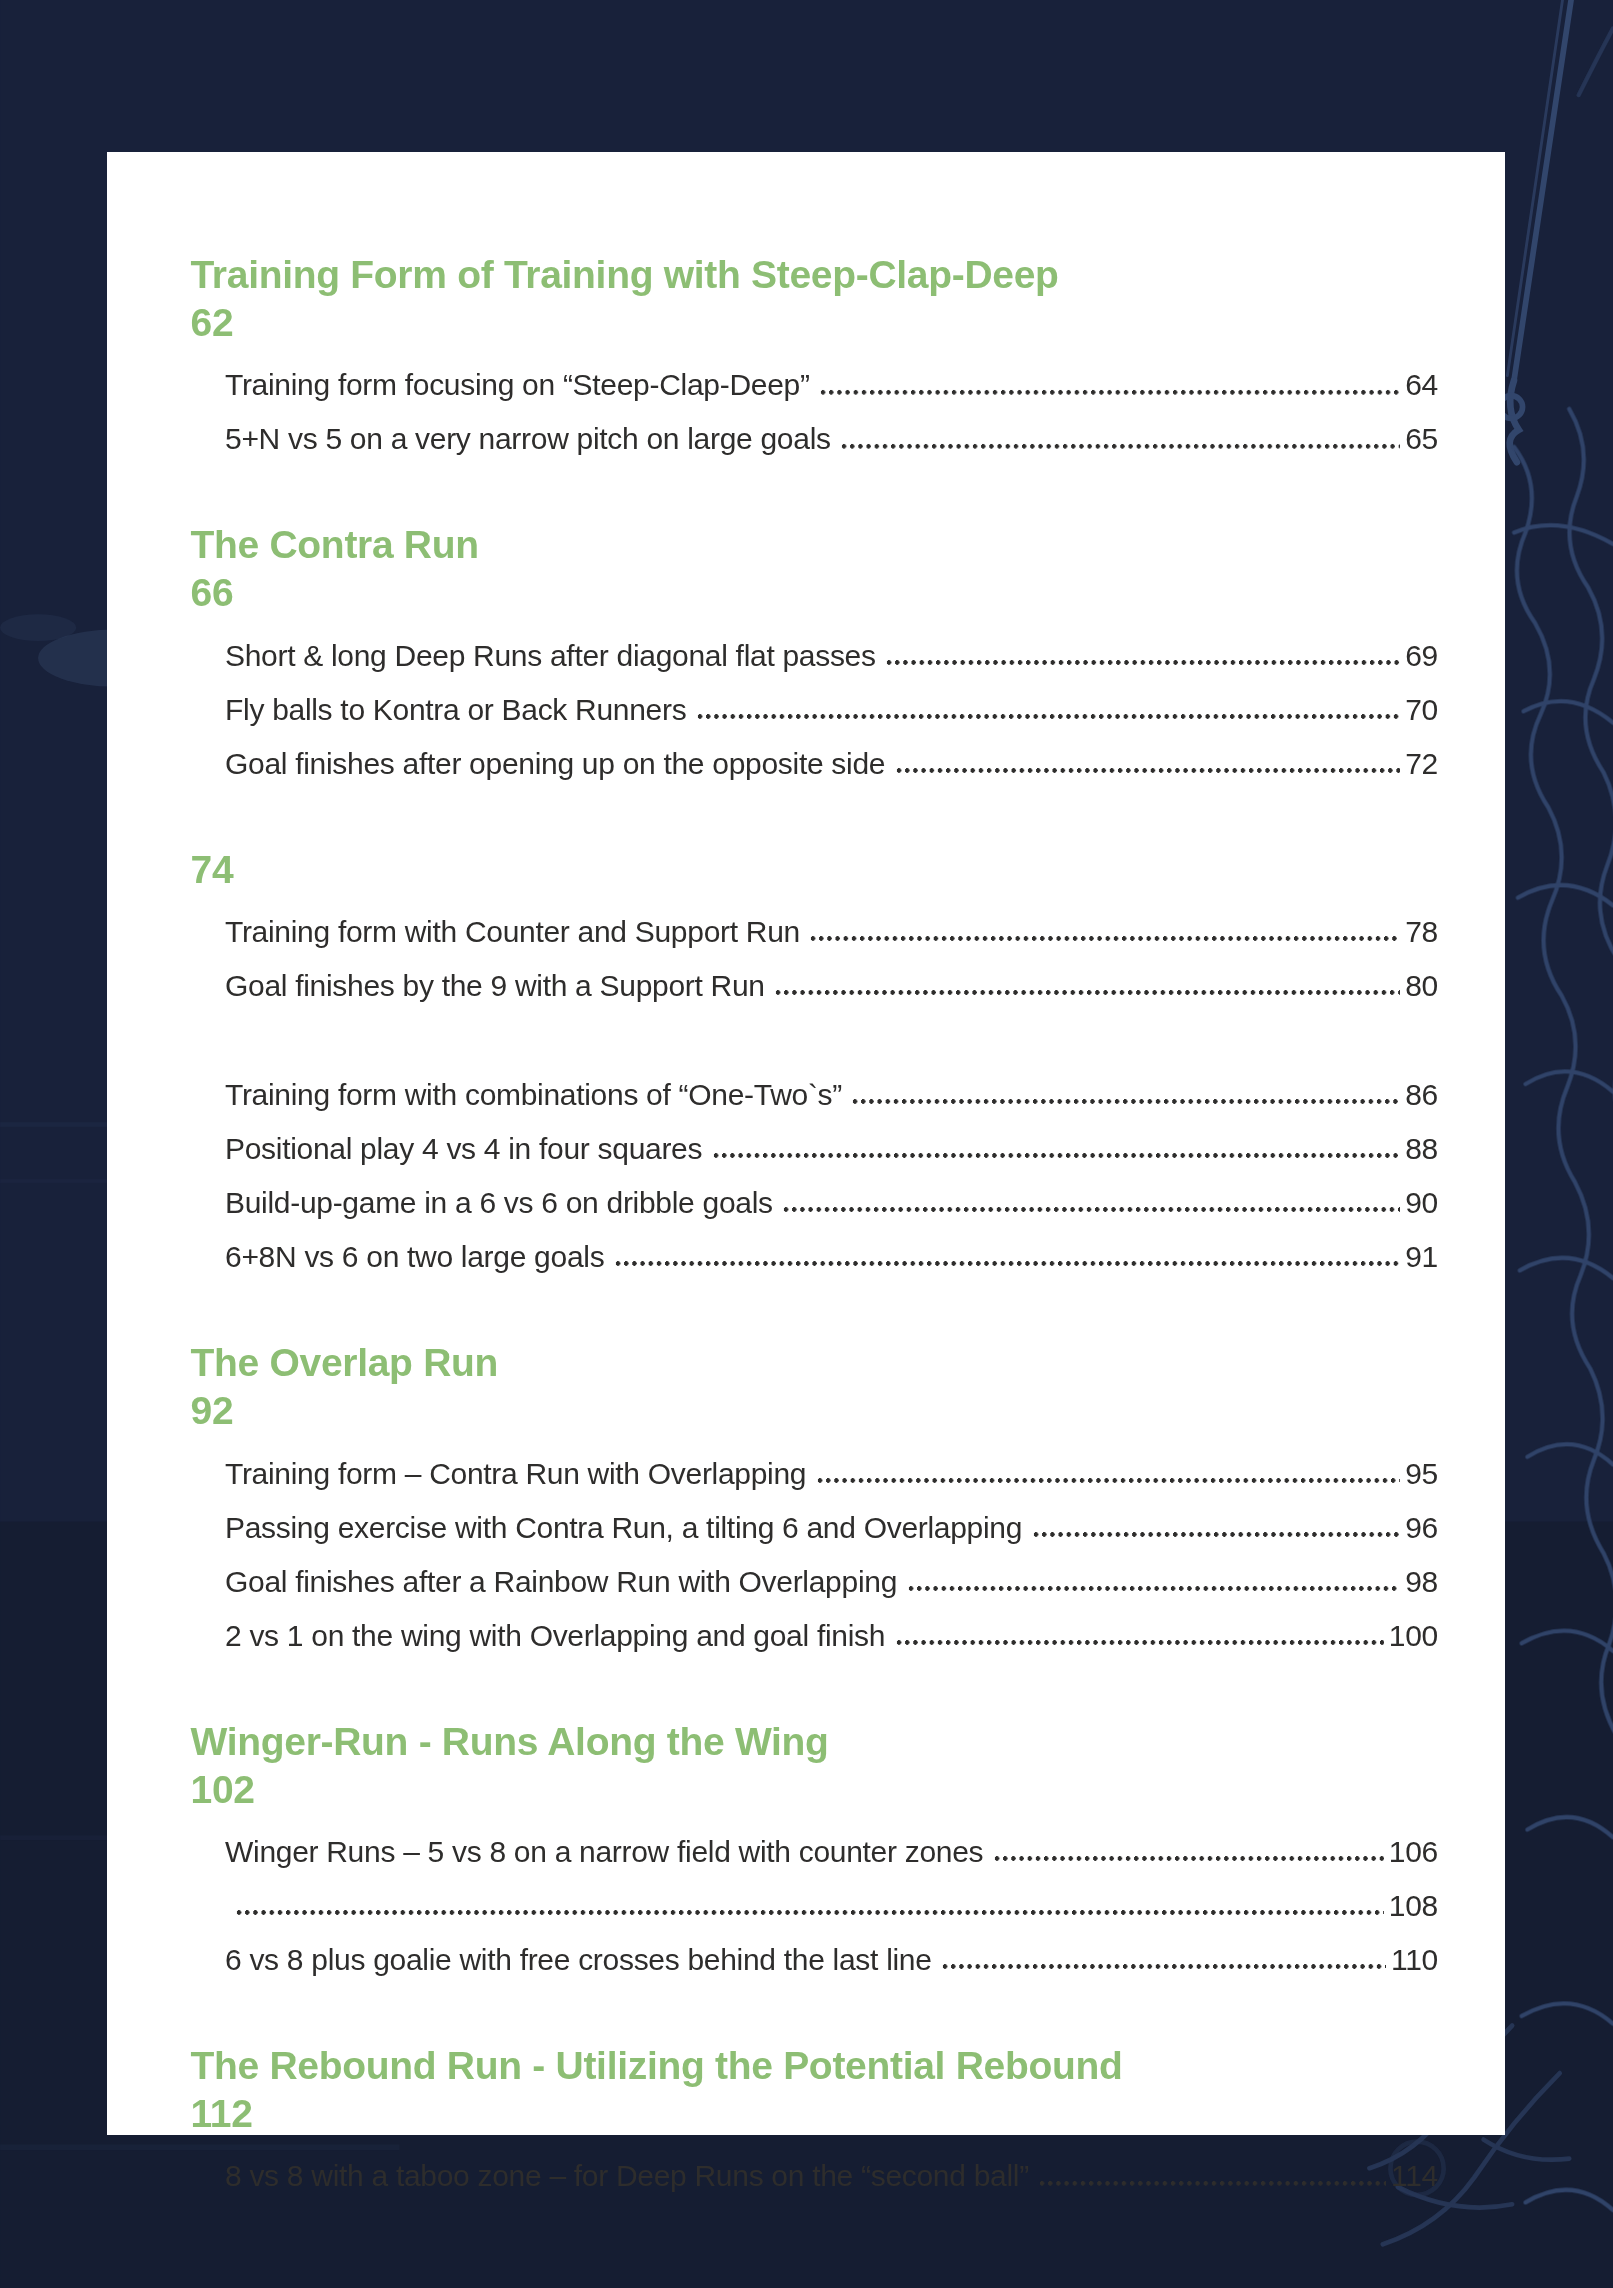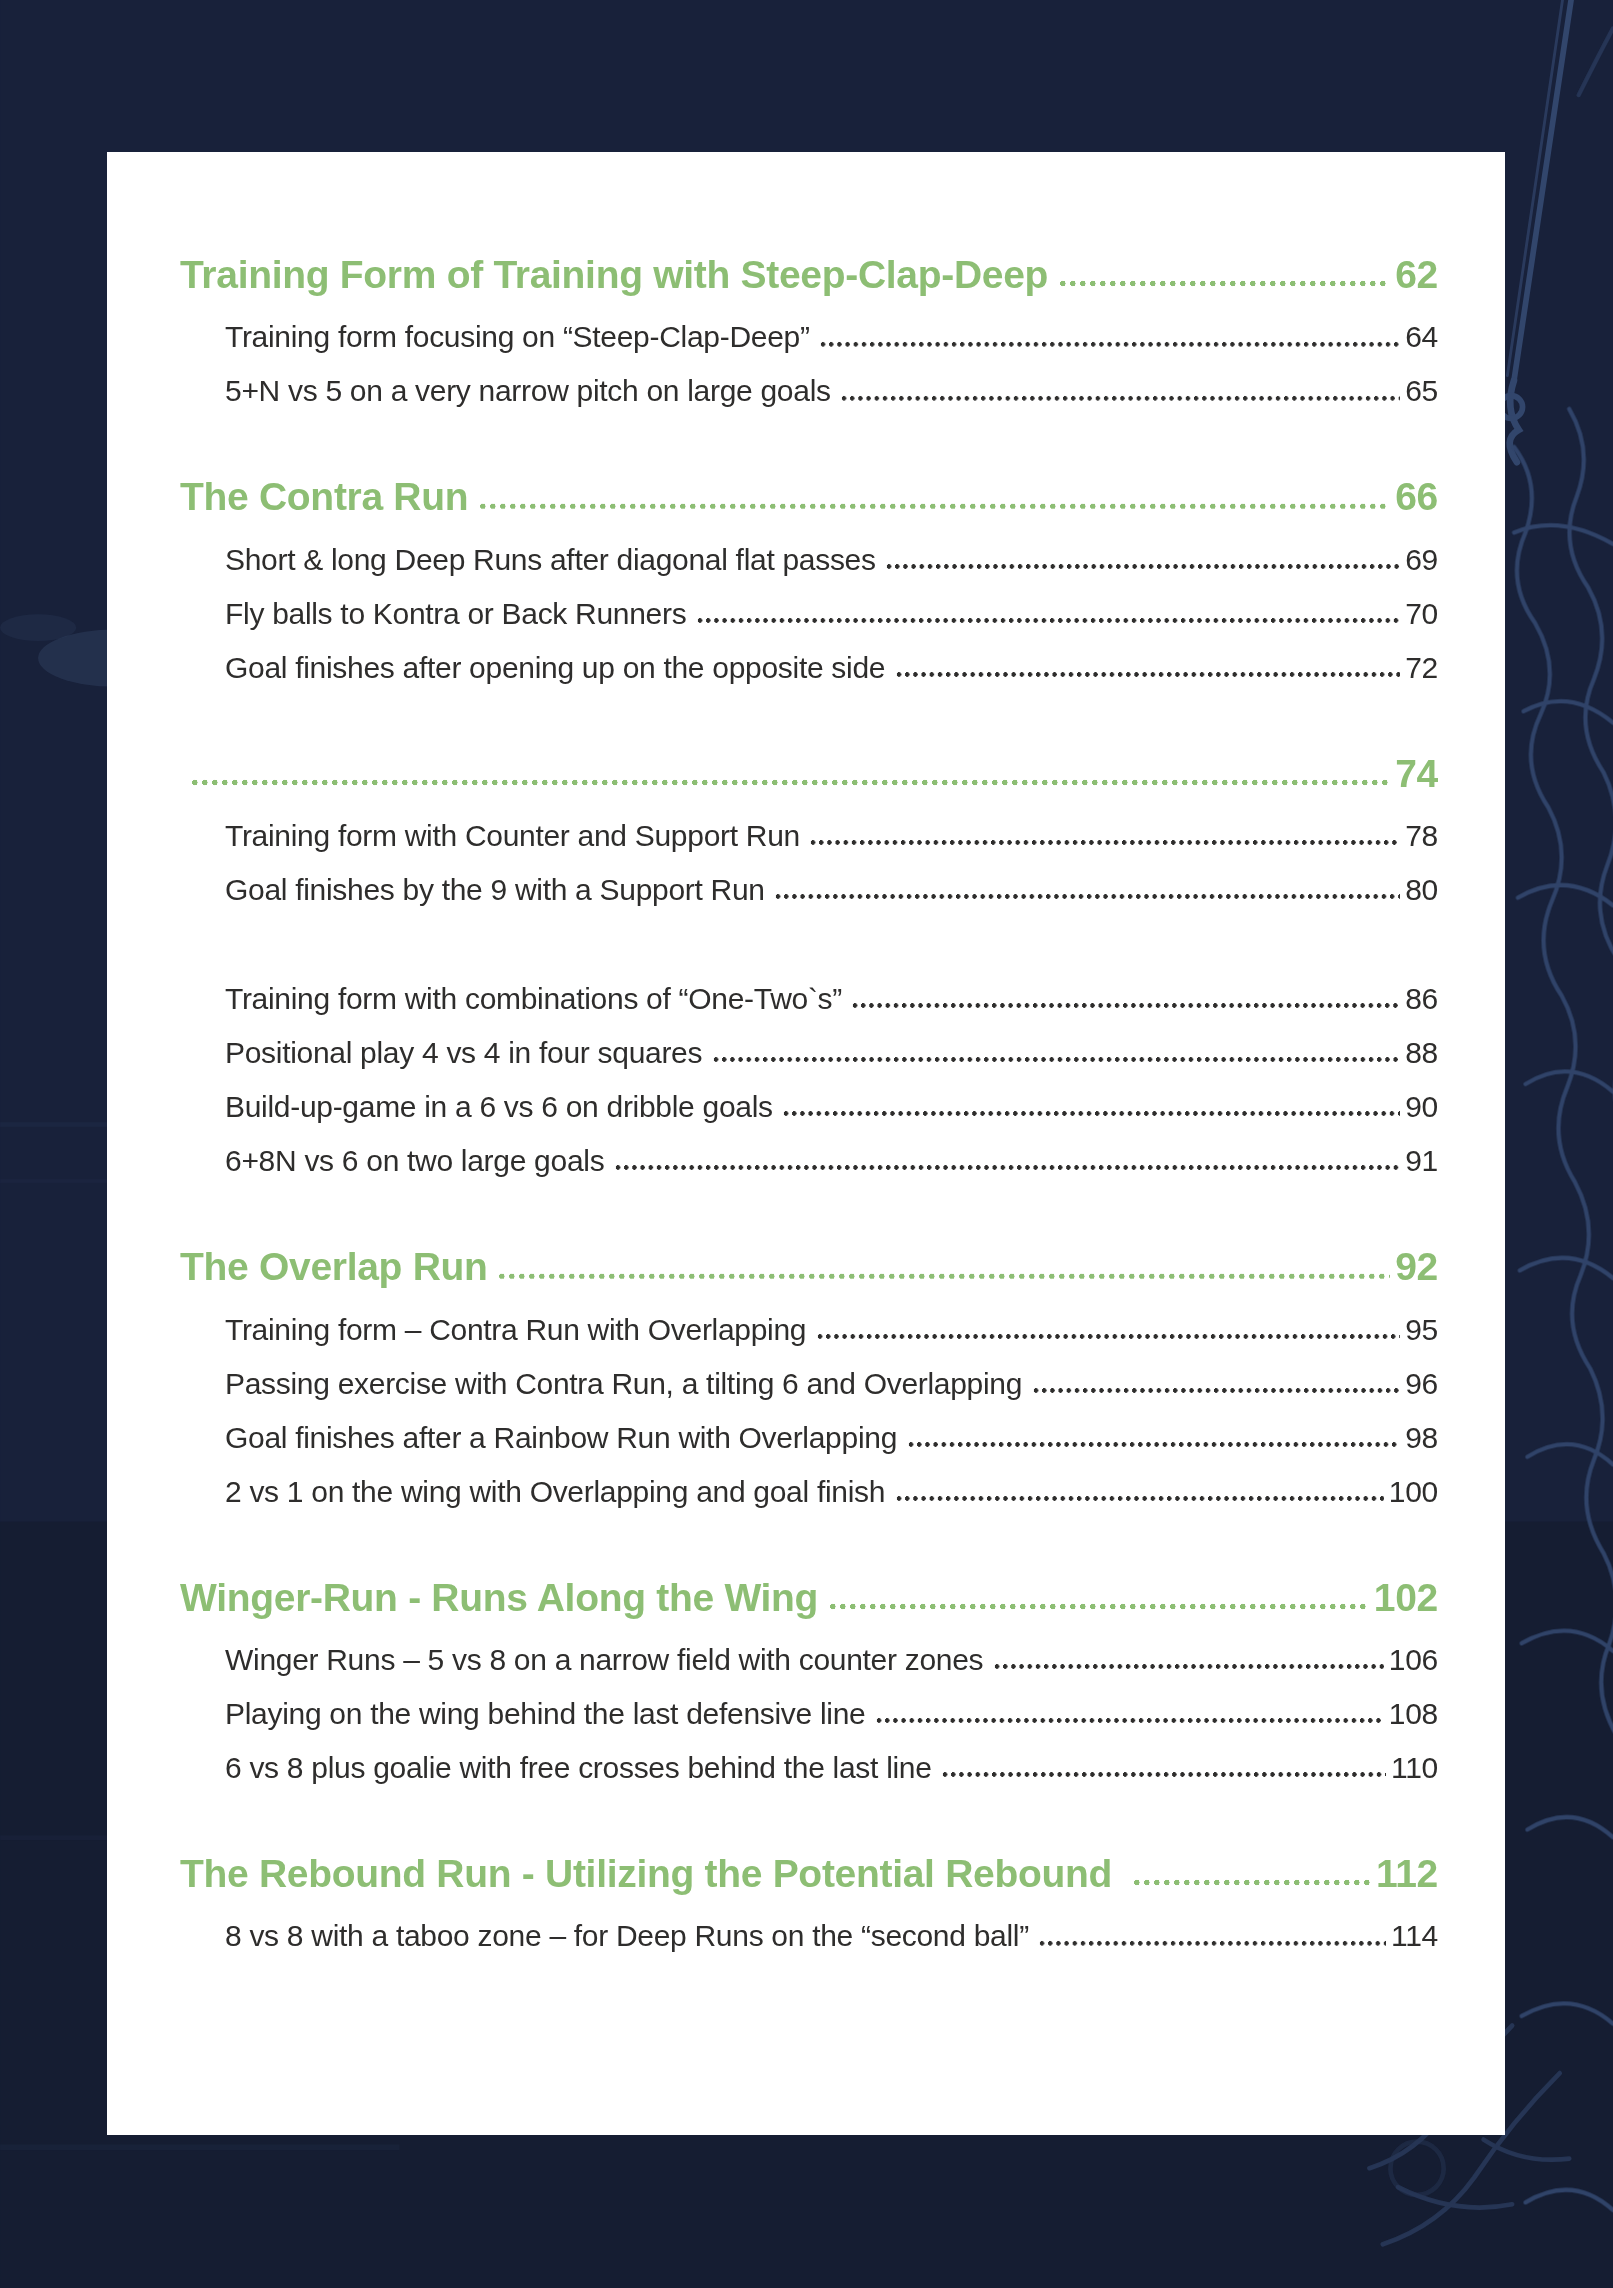--- a/index.html
+++ b/index.html
@@ -29,20 +29,21 @@
   }
   .section { margin-top: 55px; }
   .section:first-child { margin-top: 0; }
   .row { display: flex; align-items: baseline; letter-spacing: -0.3px; }
   .heading {
     color: var(--green, #8dbe74);
     font-weight: 700;
     font-size: 39px;
     line-height: 48px;
     margin-bottom: 11.4px;
+    flex-direction: column;
   }
   .entry {
     color: var(--ink, #2e2d2c);
     font-size: 30px;
     line-height: 54px;
     padding-left: 45px;
   }
   .title { white-space: pre; }
   .leader {
     flex: 1;
@@ -244,21 +245,20 @@
       <span class="pagenum">102</span>
     </div>
 
   <div class="row entry">
     <span class="title">Winger Runs – 5 vs 8 on a narrow field with counter zones</span>
     <span class="leader"></span>
     <span class="pagenum">106</span>
   </div>
 
   <div class="row entry">
-    <span class="title">Playing on the wing behind the last defensive line</span>
     <span class="leader"></span>
     <span class="pagenum">108</span>
   </div>
 
   <div class="row entry">
     <span class="title">6 vs 8 plus goalie with free crosses behind the last line</span>
     <span class="leader"></span>
     <span class="pagenum">110</span>
   </div>
 </div>

